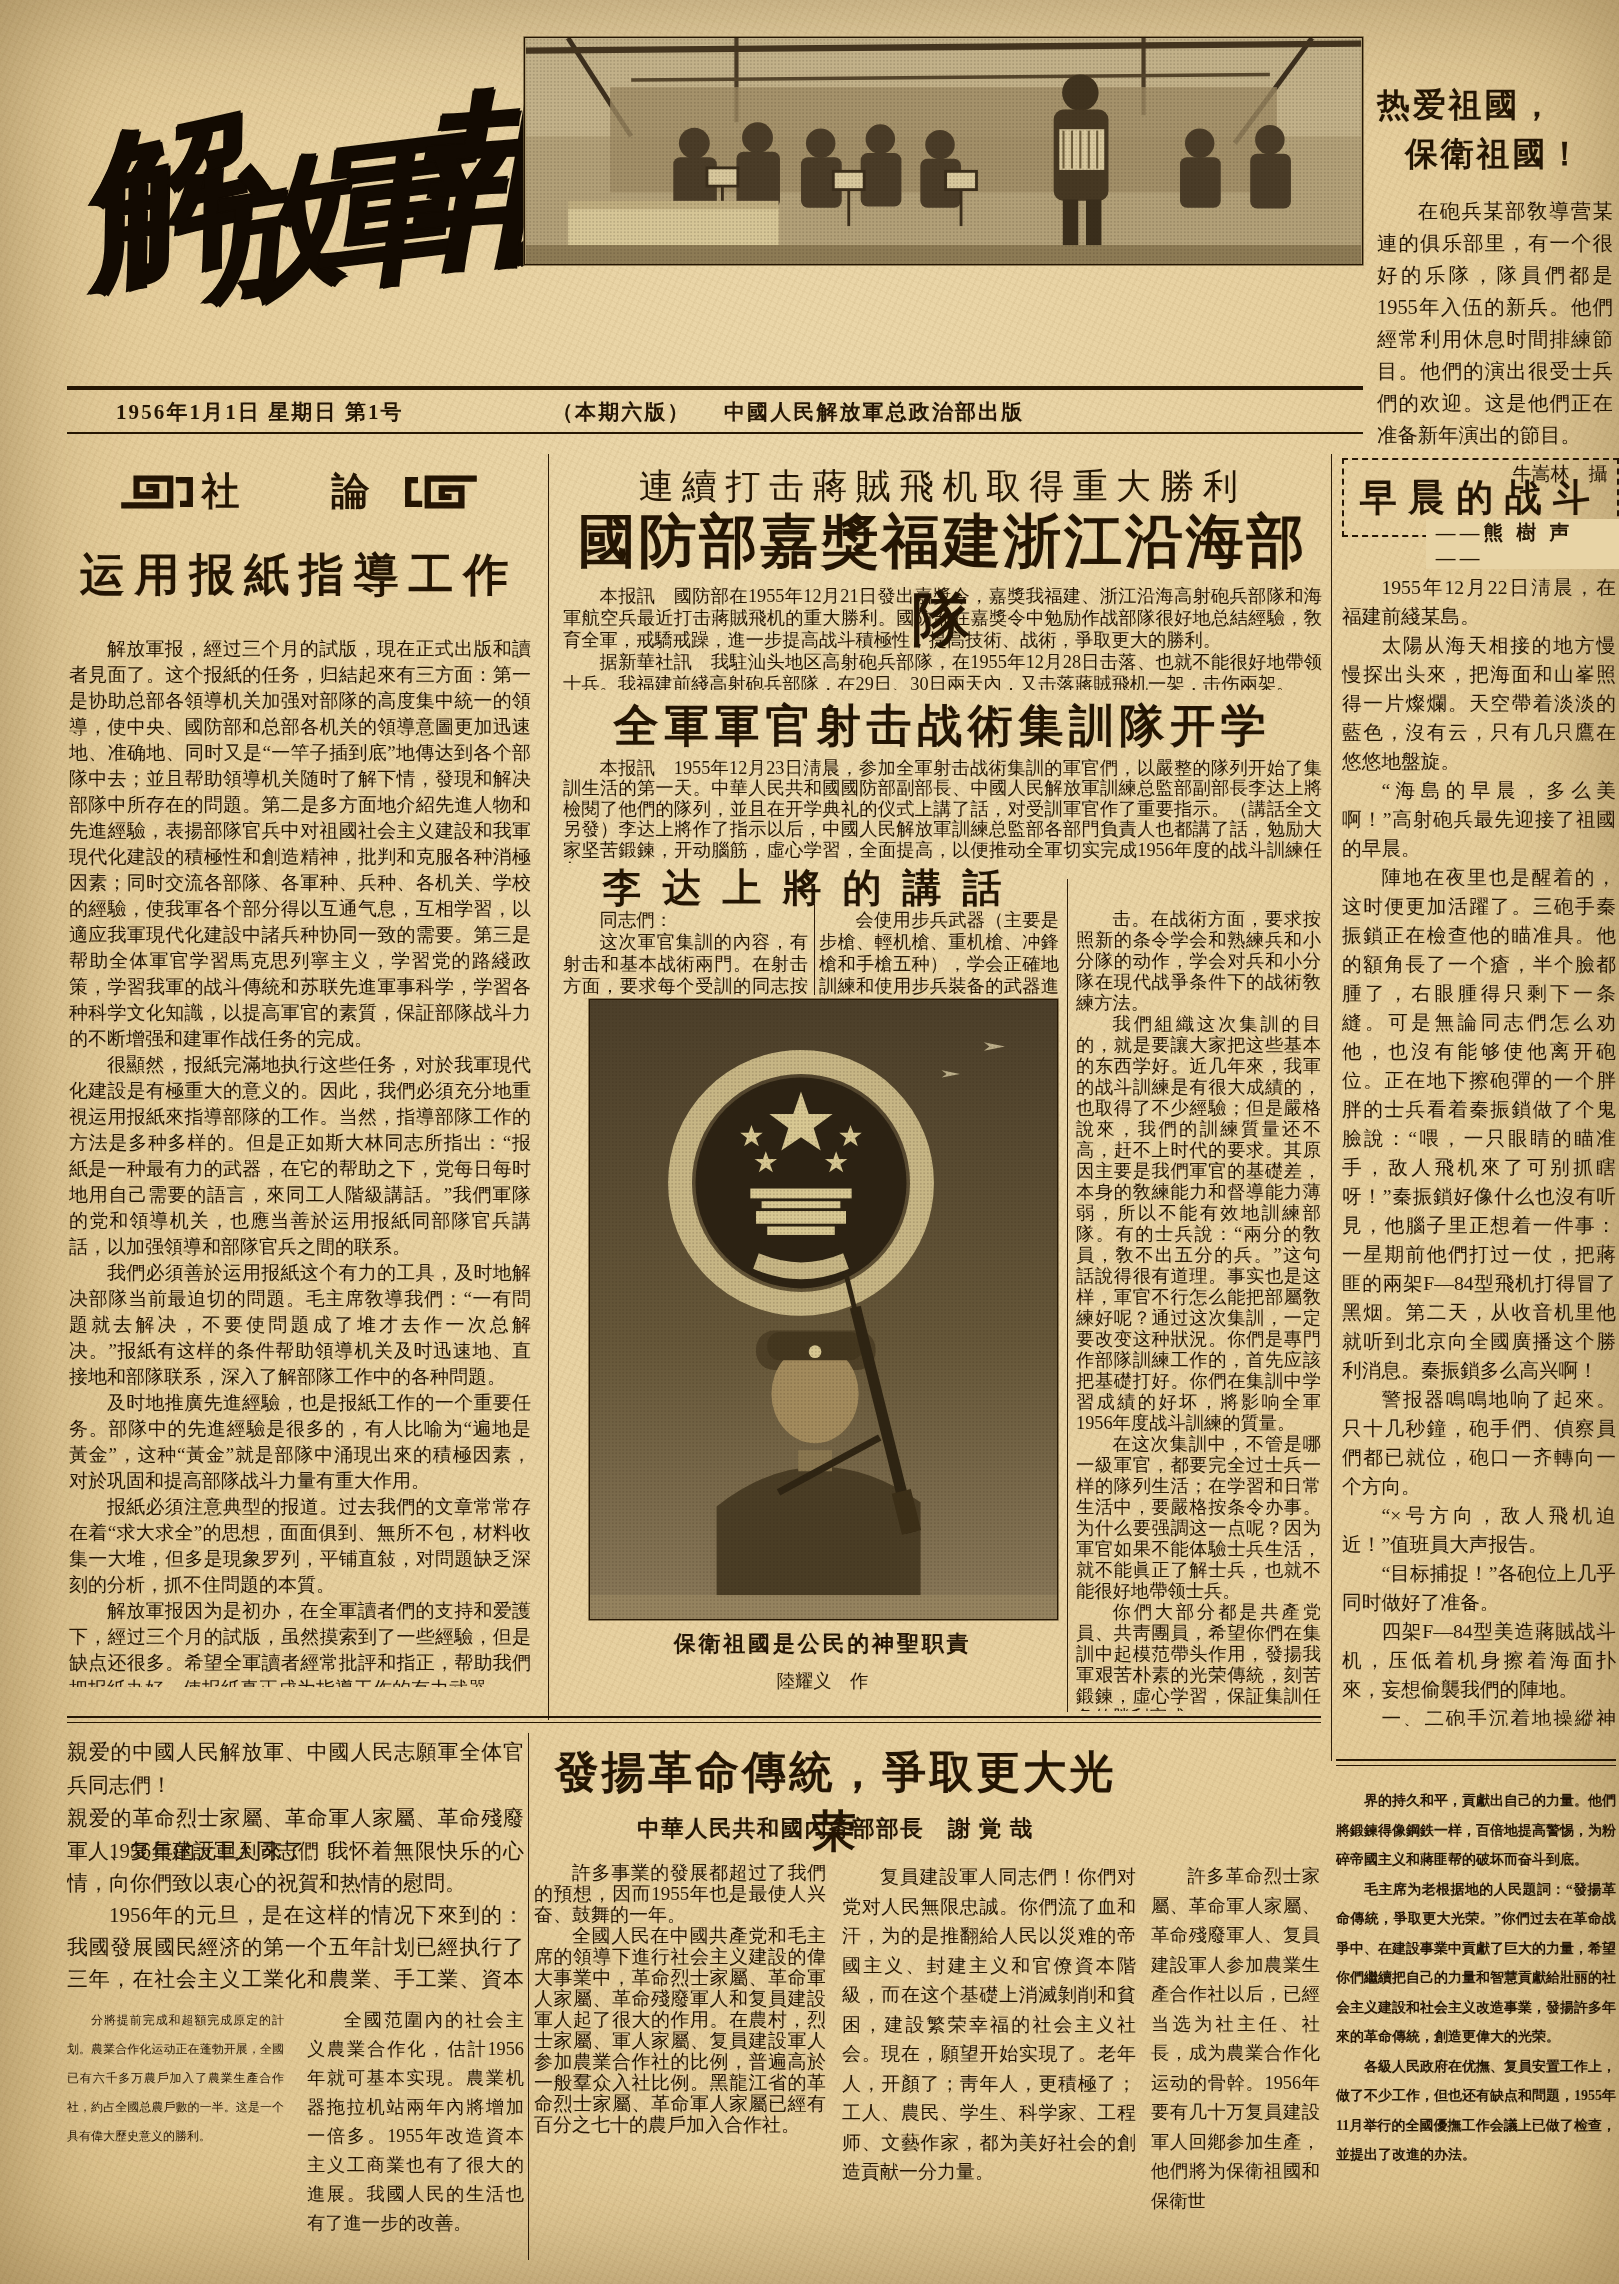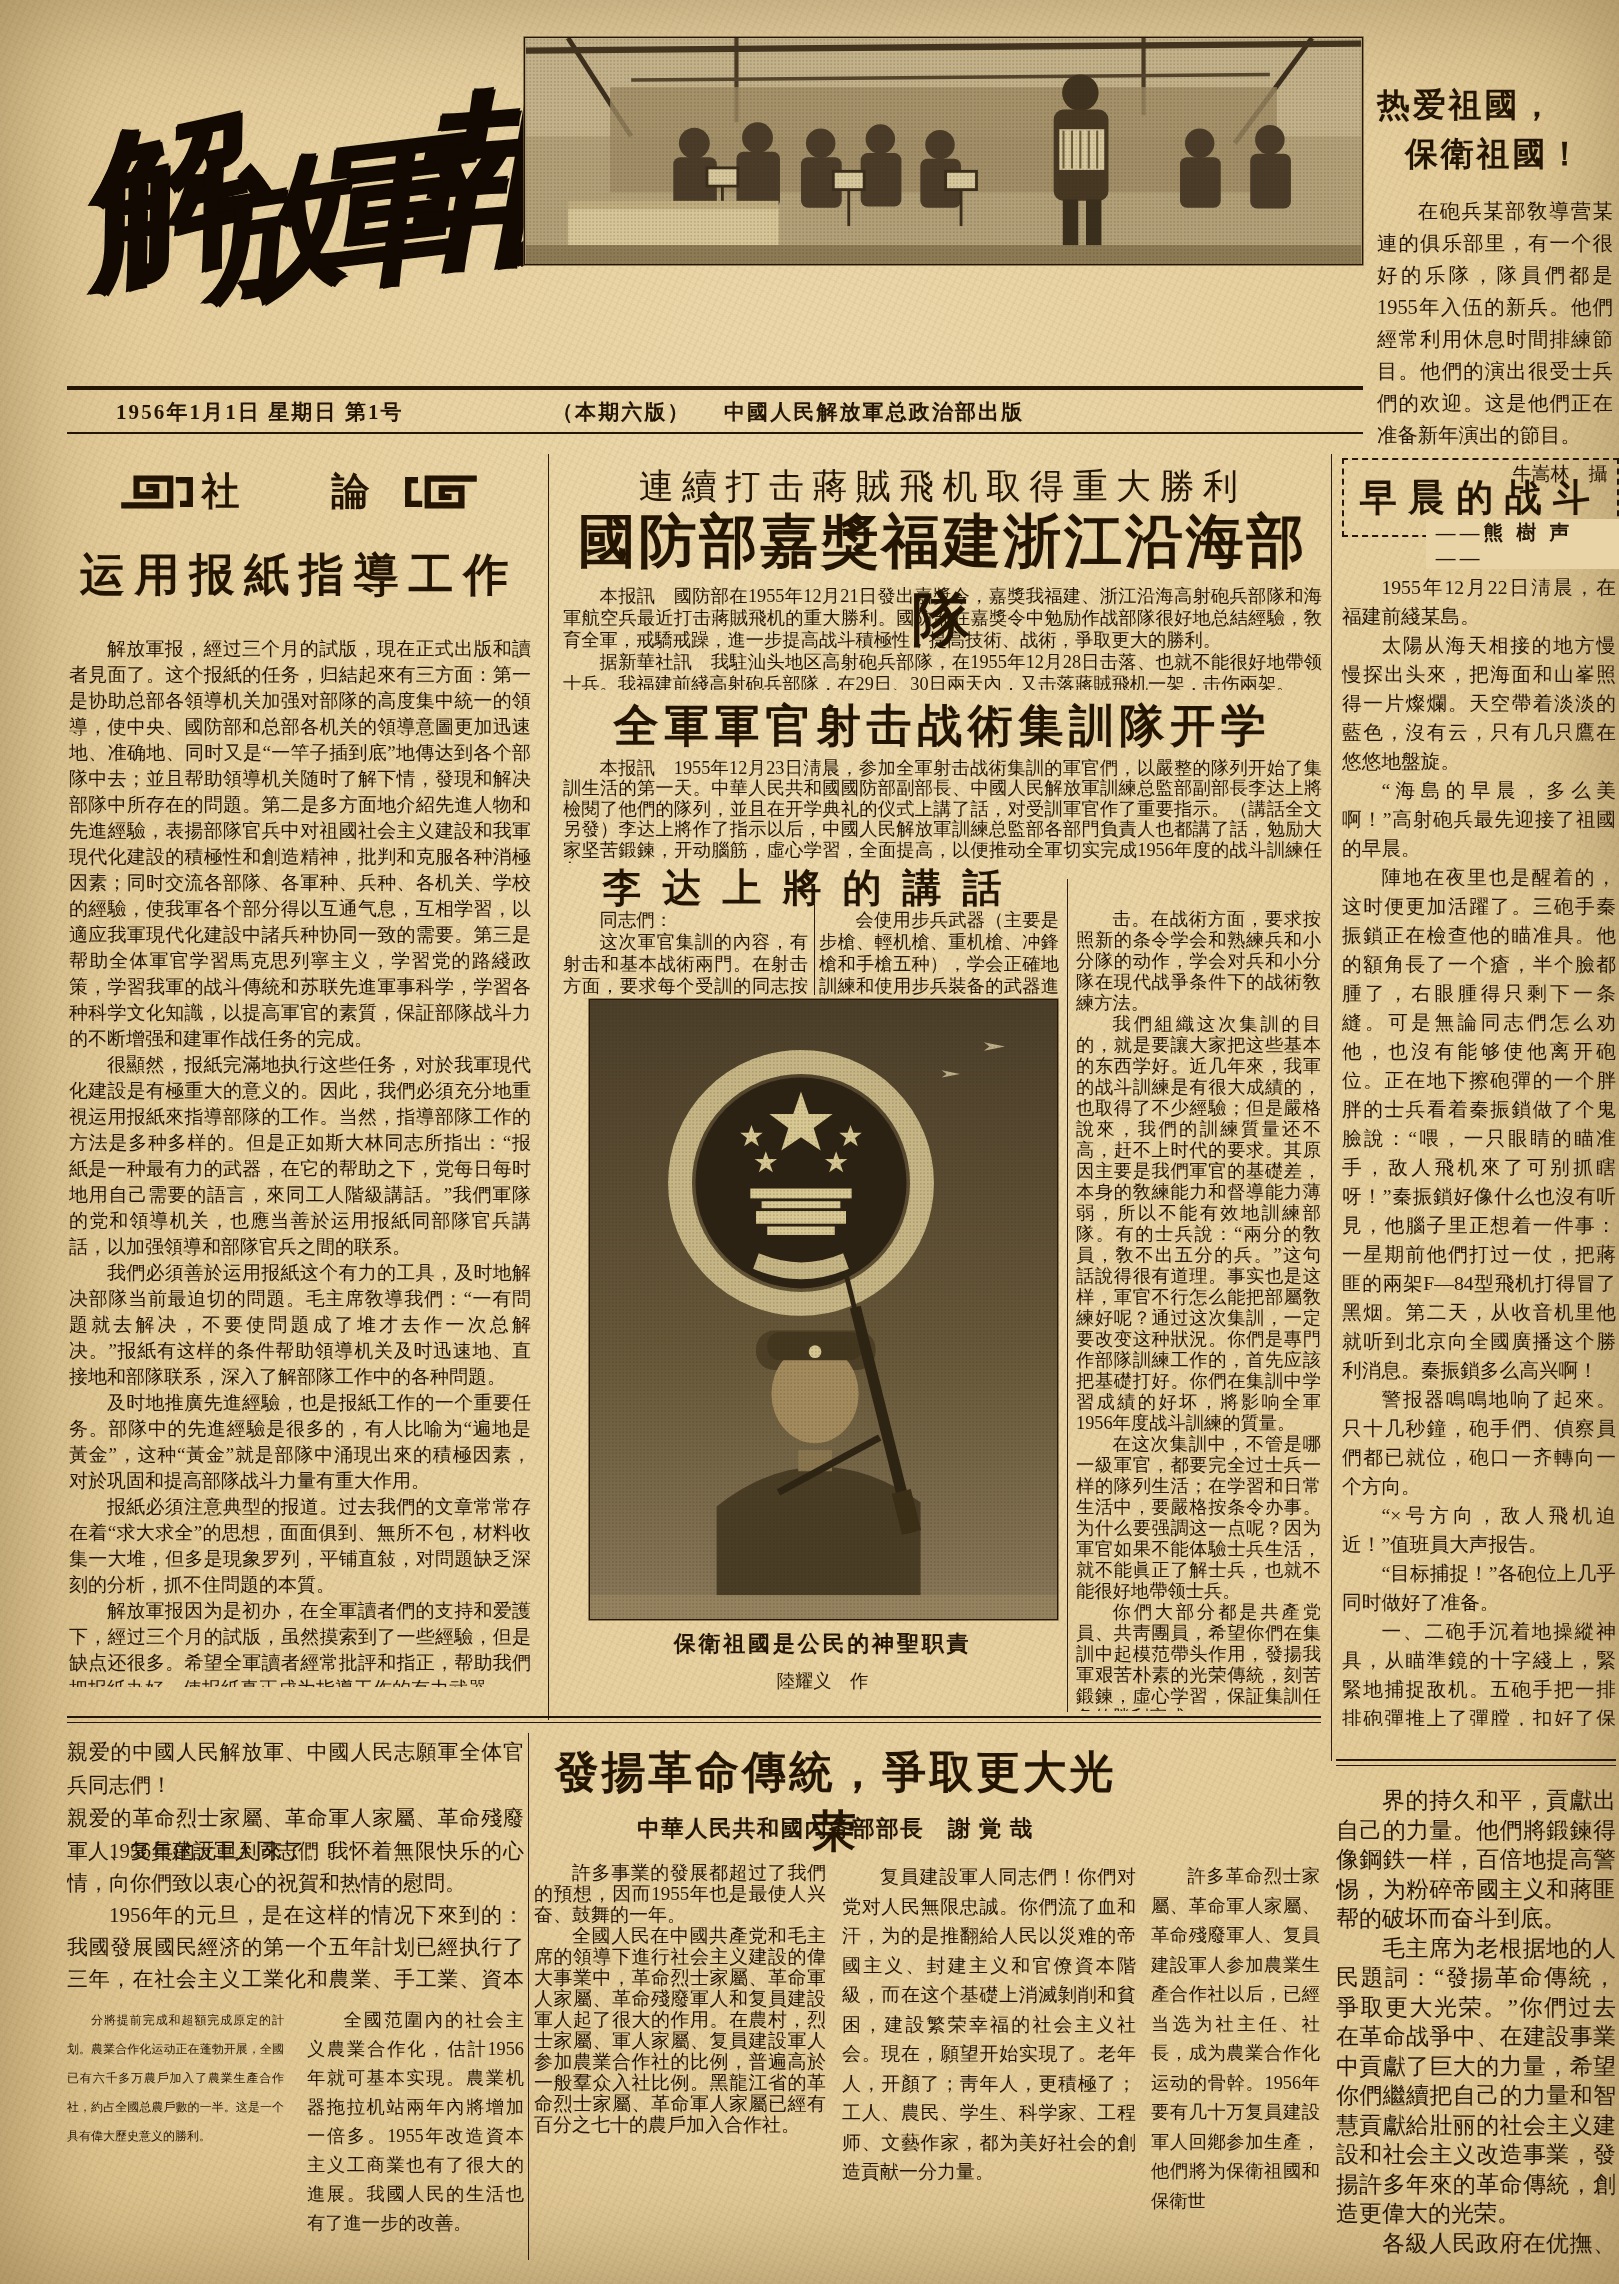--- a/index.html
+++ b/index.html
@@ -239,20 +239,21 @@
     ——<span>熊 樹 声</span>——
   </div>
   <div class="abs jus body-text" style="left:1342px;top:573px;width:274px;height:1153px;font-size:19.7px;line-height:29px;overflow:hidden;">
       <p>1955年12月22日淸晨，在福建前綫某島。</p>
       <p>太陽从海天相接的地方慢慢探出头來，把海面和山峯照得一片燦爛。天空帶着淡淡的藍色，沒有云，只有几只鷹在悠悠地盤旋。</p>
       <p>“海島的早晨，多么美啊！”高射砲兵最先迎接了祖國的早晨。</p>
       <p>陣地在夜里也是醒着的，这时便更加活躍了。三砲手秦振鎖正在檢查他的瞄准具。他的額角長了一个瘡，半个臉都腫了，右眼腫得只剩下一条縫。可是無論同志們怎么劝他，也沒有能够使他离开砲位。正在地下擦砲彈的一个胖胖的士兵看着秦振鎖做了个鬼臉說：“喂，一只眼睛的瞄准手，敌人飛机來了可别抓瞎呀！”秦振鎖好像什么也沒有听見，他腦子里正想着一件事：一星期前他們打过一仗，把蔣匪的兩架F—84型飛机打得冒了黑烟。第二天，从收音机里他就听到北京向全國廣播这个勝利消息。秦振鎖多么高兴啊！</p>
       <p>警报器鳴鳴地响了起來。只十几秒鐘，砲手們、偵察員們都已就位，砲口一齐轉向一个方向。</p>
       <p>“×号方向，敌人飛机迫近！”值班員大声报告。</p>
       <p>“目标捕捉！”各砲位上几乎同时做好了准备。</p>
+      <p>四架F—84型美造蔣賊战斗机，压低着机身擦着海面扑來，妄想偷襲我們的陣地。</p>
       <p>一、二砲手沉着地操縱神具，从瞄準鏡的十字綫上，緊緊地捕捉敌机。五砲手把一排排砲彈推上了彈膛，扣好了保險。測远机手不断地报告着敌机的距离。砲長舉起了小旗：“長点射！”一声令下，“嗵！嗵！”砲彈呼啸着飛出砲口，在敌机周圍炸開了朵朵烟花。敌机慌里慌张地做着反高射砲的动作，胡乱投彈，掉头就跑。</p>
     </div>
 
   <div class="abs dbl" style="left:67px;top:1716px;width:1254px;"></div>
   <div class="abs dbl" style="left:1336px;top:1759px;width:280px;"></div>
 
   <div class="abs jus body-text" style="left:67px;top:1736px;width:457px;font-size:21px;line-height:33px;">
     <p class="noindent">親爱的中國人民解放軍、中國人民志願軍全体官兵同志們！</p>
     <p class="noindent">親爱的革命烈士家屬、革命軍人家屬、革命殘廢軍人、复員建設軍人同志們！</p>
   </div>
@@ -274,20 +275,20 @@
       <p>許多事業的發展都超过了我們的預想，因而1955年也是最使人兴奋、鼓舞的一年。</p>
       <p>全國人民在中國共產党和毛主席的領導下進行社会主义建設的偉大事業中，革命烈士家屬、革命軍人家屬、革命殘廢軍人和复員建設軍人起了很大的作用。在農村，烈士家屬、軍人家屬、复員建設軍人参加農業合作社的比例，普遍高於一般羣众入社比例。黑龍江省的革命烈士家屬、革命軍人家屬已經有百分之七十的農戶加入合作社。</p>
     </div>
   <div class="abs jus body-text" style="left:842px;top:1862px;width:294px;height:395px;font-size:19px;line-height:29.5px;overflow:hidden;">
       <p>复員建設軍人同志們！你們对党对人民無限忠誠。你們流了血和汗，为的是推翻給人民以災难的帝國主义、封建主义和官僚資本階級，而在这个基礎上消滅剝削和貧困，建設繁荣幸福的社会主义社会。現在，願望开始实現了。老年人，开顏了；靑年人，更積極了；工人、農民、学生、科学家、工程师、文藝作家，都为美好社会的創造貢献一分力量。</p>
     </div>
   <div class="abs jus body-text" style="left:1151px;top:1862px;width:169px;height:395px;font-size:18.3px;line-height:29.5px;overflow:hidden;">
       <p>許多革命烈士家屬、革命軍人家屬、革命殘廢軍人、复員建設軍人参加農業生產合作社以后，已經当选为社主任、社長，成为農業合作化运动的骨幹。1956年要有几十万复員建設軍人回鄕参加生產，他們將为保衛祖國和保衛世</p>
     </div>
 
-  <div class="abs jus body-text" style="left:1336px;top:1786px;width:280px;height:473px;font-size:23px;line-height:29.5px;overflow:hidden;">
+  <div class="abs jus body-text" style="left:1336px;top:1786px;width:280px;height:473px;font-size:14px;line-height:29.5px;overflow:hidden;font-weight:bold;">
       <p>界的持久和平，貢獻出自己的力量。他們將鍛鍊得像鋼鉄一样，百倍地提高警惕，为粉碎帝國主义和蔣匪帮的破坏而奋斗到底。</p>
       <p>毛主席为老根据地的人民題詞：“發揚革命傳統，爭取更大光荣。”你們过去在革命战爭中、在建設事業中貢獻了巨大的力量，希望你們繼續把自己的力量和智慧貢獻給壯丽的社会主义建設和社会主义改造事業，發揚許多年來的革命傳統，創造更偉大的光荣。</p>
       <p>各級人民政府在优撫、复員安置工作上，做了不少工作，但也还有缺点和問題，1955年11月举行的全國優撫工作会議上已做了检查，並提出了改進的办法。</p>
     </div>
 
 </div>
 
 
 </body></html>

